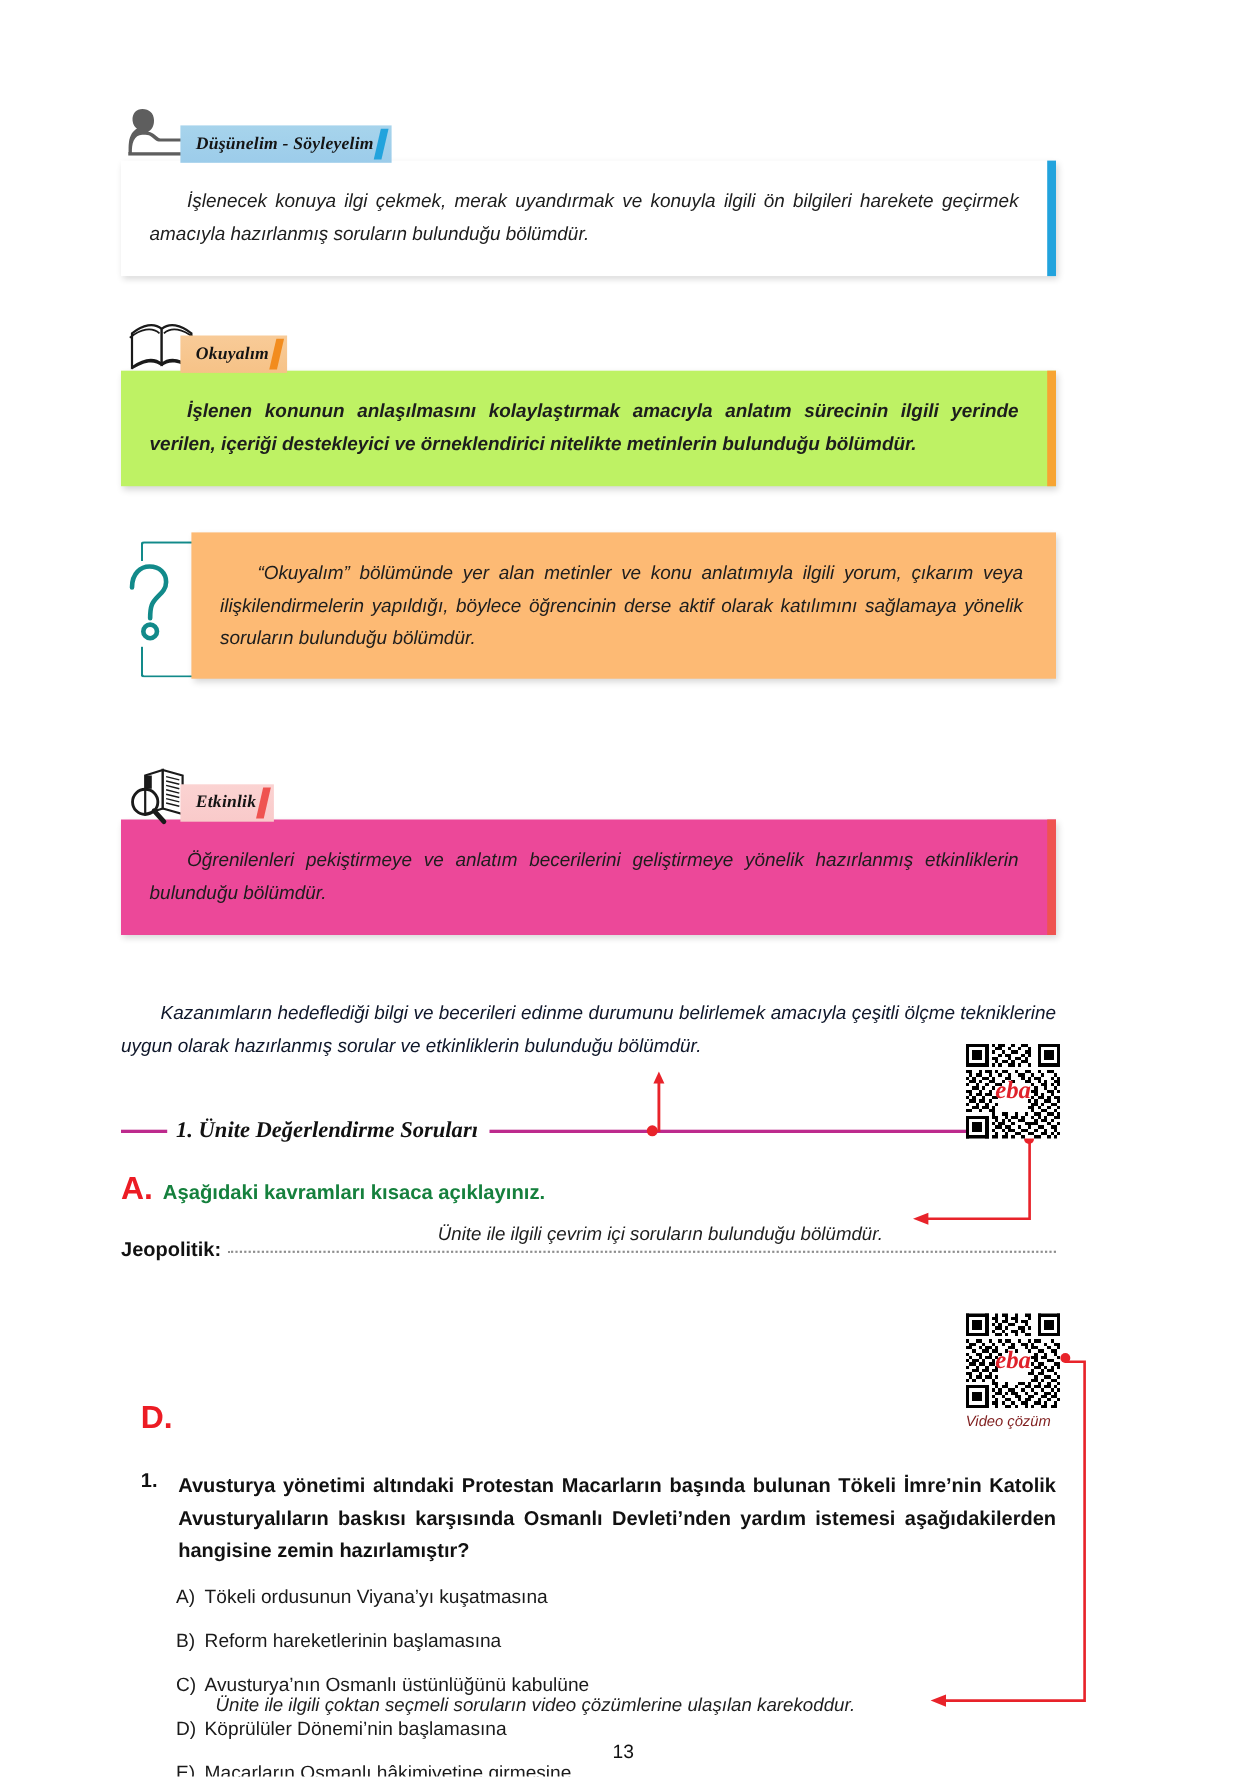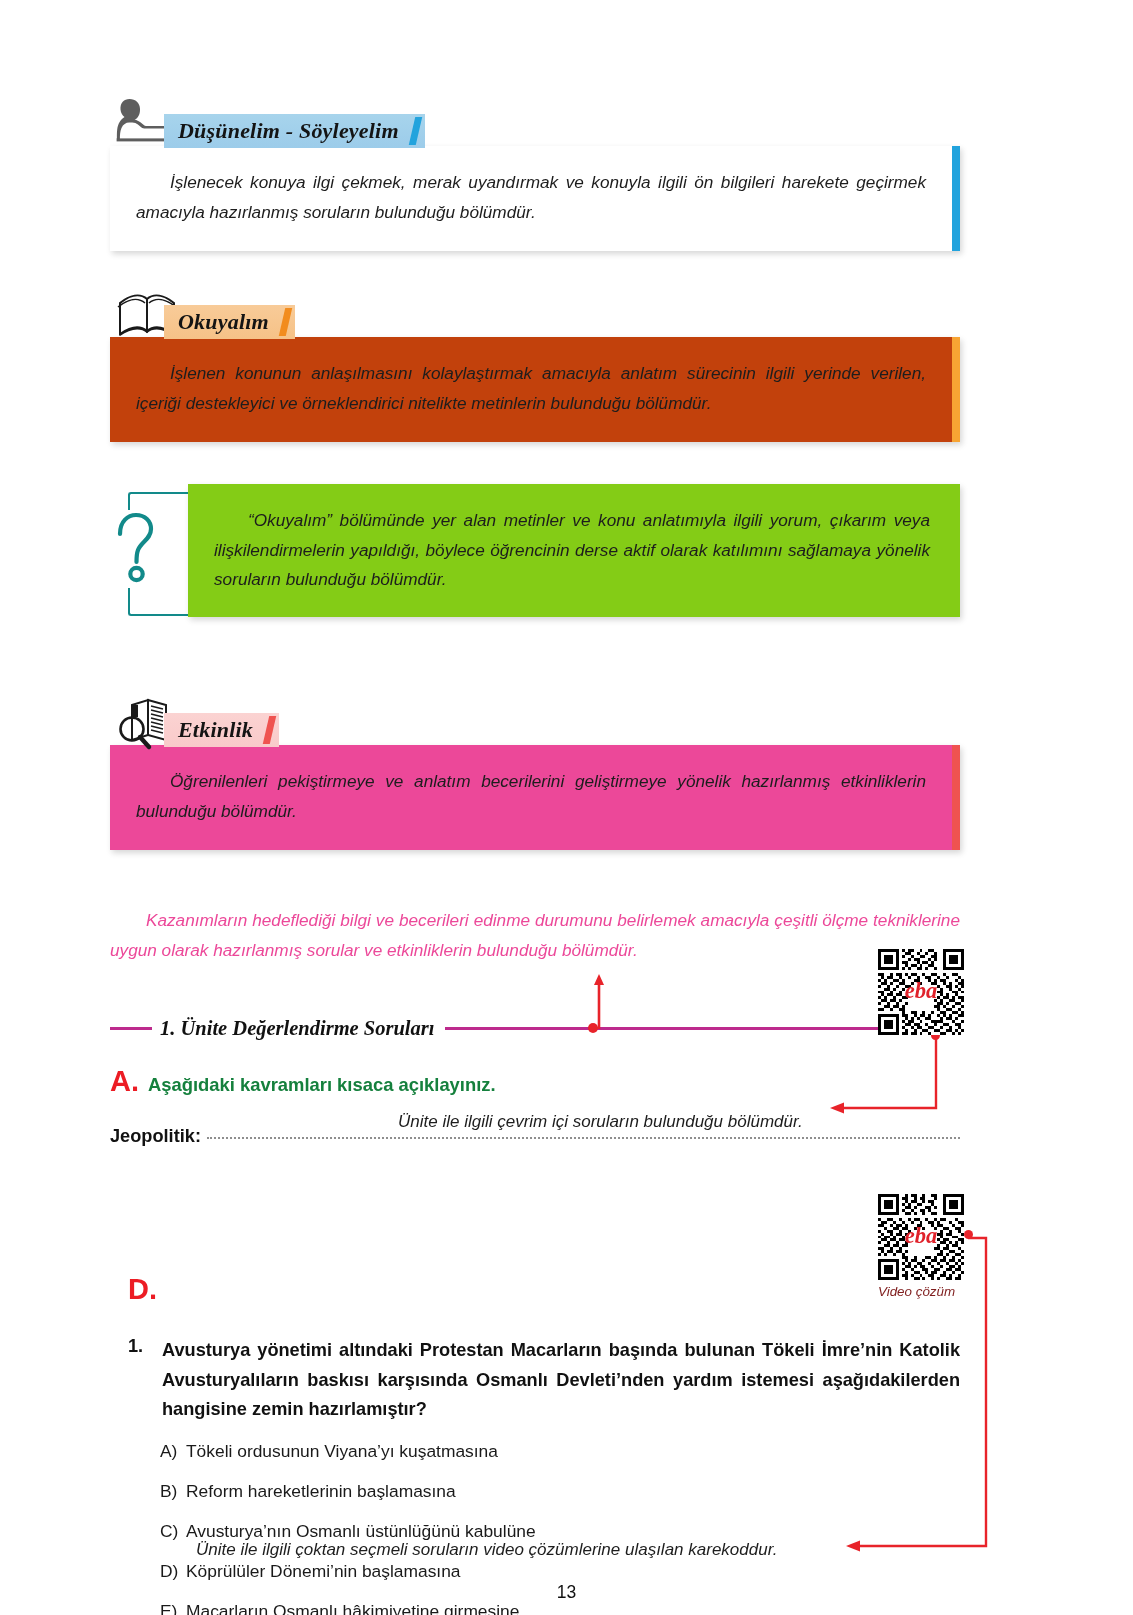--- a/index.html
+++ b/index.html
@@ -39,25 +39,25 @@
     flex: 0 0 58px;
     position: relative;
     margin-left: 6px;
   }
 
   .tag-label {
     position: relative;
     display: inline-flex;
     align-items: center;
     height: 34px;
-    padding: 0 26px 0 14px;
+    padding: 0 16px 0 14px;
     font-family: "Liberation Serif", serif;
     font-style: italic;
     font-weight: bold;
-    font-size: 22px;
+    font-size: 16px;
     letter-spacing: .2px;
     color: #141414;
     margin-left: -10px;
     margin-bottom: 2px;
   }
   .tag-label .slash {
     position: absolute;
     right: 6px;
     top: 3px;
     width: 7px;
@@ -88,21 +88,21 @@
   #box-dusunelim { margin: 104px 173px 0 110px; }
   #box-dusunelim .tag-label { background: linear-gradient(180deg,#a7d4ec 0%, #9cccea 100%); }
   #box-dusunelim .tag-label .slash { background: #22a3dd; }
   #box-dusunelim .body-box { background: #ffffff; }
   #box-dusunelim .body-box .right-bar { background: #22a3dd; }
 
   
   #box-okuyalim { margin: 44px 173px 0 110px; }
   #box-okuyalim .tag-label { background: linear-gradient(180deg,#f8cb98 0%, #f6c287 100%); }
   #box-okuyalim .tag-label .slash { background: #f28c1e; }
-  #box-okuyalim .body-box { background: #c2410c; }
+  #box-okuyalim .body-box { background: #bef264; font-weight: bold; }
   #box-okuyalim .body-box .right-bar { background: #f7a433; }
 
   
   #box-etkinlik { margin: 86px 173px 0 110px; }
   #box-etkinlik .tag-label { background: linear-gradient(180deg,#fbd3d2 0%, #f9caca 100%); }
   #box-etkinlik .tag-label .slash { background: #ef5350; }
   #box-etkinlik .body-box { background: #ec4899; }
   #box-etkinlik .body-box .right-bar { background: #ef5350; }
 
   
@@ -128,37 +128,37 @@
     position: absolute;
     left: 0px;
     top: 26px;
     width: 48px;
     height: 78px;
     z-index: 4;
     background: #fff;
   }
   #box-soru .body-box {
     position: relative;
-    margin-left: 58px;
+    margin-left: 44px;
     margin-top: 16px;
-    background: #84cc16;
+    background: #fdba74;
     z-index: 3;
     padding: 22px 30px 22px 26px;
   }
 
   
   .plain-para {
     margin: 56px 173px 0 110px;
     font-family: "Liberation Sans", sans-serif;
     font-style: italic;
     font-size: 17.2px;
     line-height: 1.72;
     text-align: justify;
     text-indent: 36px;
-    color: #ec4899;
+    color: #0f172a;
   }
 
   
   .unit-head {
     position: relative;
     margin: 46px 0 0 110px;
     height: 34px;
     display: flex;
     align-items: center;
   }

